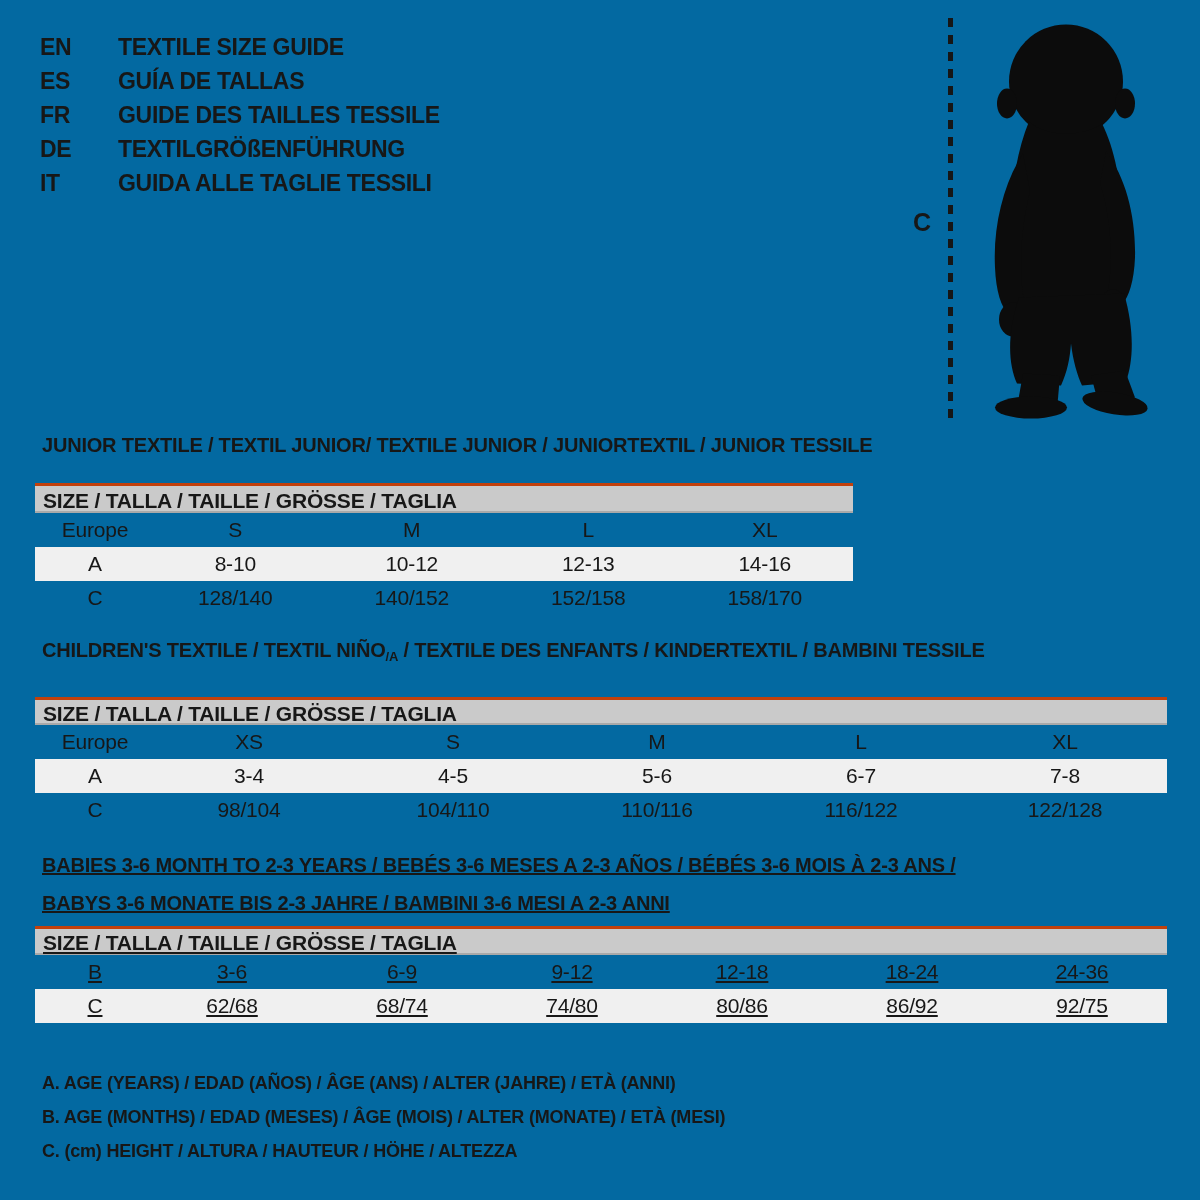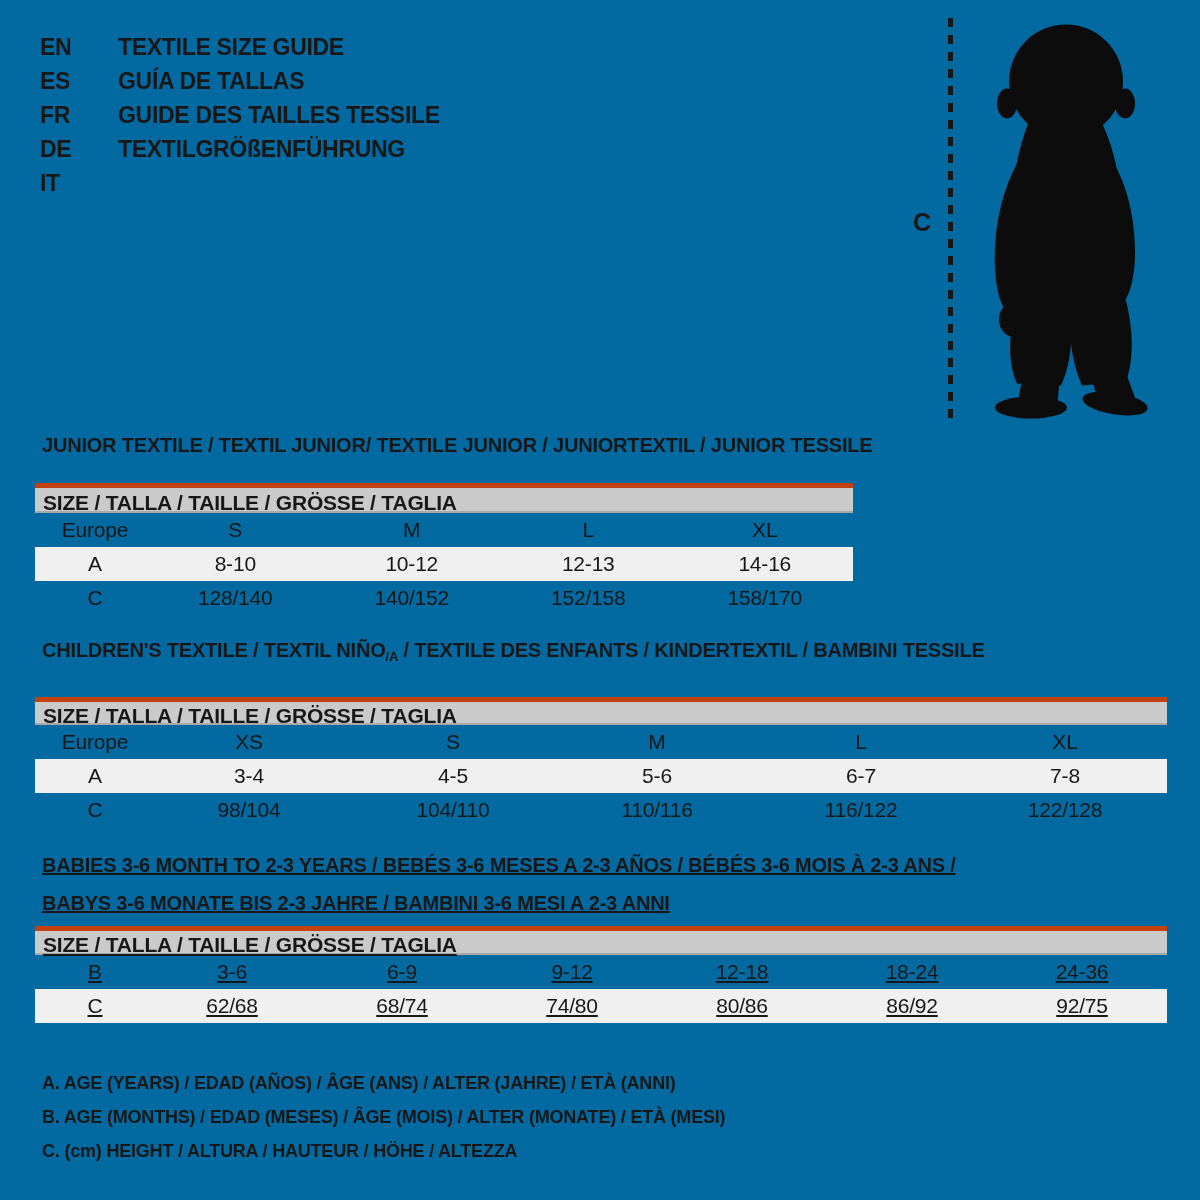--- a/index.html
+++ b/index.html
@@ -32,21 +32,21 @@
   .sec-children{top:638px;width:1132px;}
   .sec-babies{top:846px;width:1132px;text-decoration:underline;}
   .sec h2{
     margin:0 0 0 7px;font-size:20px;font-weight:bold;letter-spacing:-0.2px;
     line-height:24px;white-space:nowrap;
   }
   .sec-babies h2{line-height:38px;white-space:normal;}
   .title-sub{font-size:13px;vertical-align:-4px;font-weight:bold;}
   .size-band{
     margin-top:26px;height:30px;line-height:30px;
-    background:#cacaca;border-top:5px solid #c2410c;border-bottom:2px solid #a9a9a9;
+    background:#cacaca;border-top:3px solid #c2410c;border-bottom:2px solid #a9a9a9;
     font-size:21px;font-weight:bold;padding-left:8px;letter-spacing:-0.2px;
     box-sizing:border-box;
   }
   .sec-children .size-band{margin-top:28px;height:28px;line-height:27px;}
   .sec-babies .size-band{margin-top:4px;height:29px;line-height:28px;}
   table.size-table{
     width:100%;border-collapse:collapse;table-layout:fixed;
     font-size:21px;letter-spacing:-0.2px;
   }
   table.size-table td{height:34px;padding:0;text-align:center;vertical-align:middle;}
@@ -73,20 +73,21 @@
     <div class="lang-row">
       <span class="lang-code">FR</span>
       <span class="lang-title">GUIDE DES TAILLES TESSILE</span>
     </div>
     <div class="lang-row">
       <span class="lang-code">DE</span>
       <span class="lang-title">TEXTILGRÖßENFÜHRUNG</span>
     </div>
     <div class="lang-row">
       <span class="lang-code">IT</span>
+      <span class="lang-title">GUIDA ALLE TAGLIE TESSILI</span>
     </div>
   </header>
 
   <div class="figure">
     <div class="dash-line"></div>
     <div class="c-label">C</div>
     <svg class="baby-svg" viewBox="0 0 200 405" xmlns="http://www.w3.org/2000/svg">
       <g fill="#0c0c0c">
         <circle cx="101" cy="66" r="57"></circle>
         <ellipse cx="42" cy="88" rx="10" ry="15"></ellipse>

